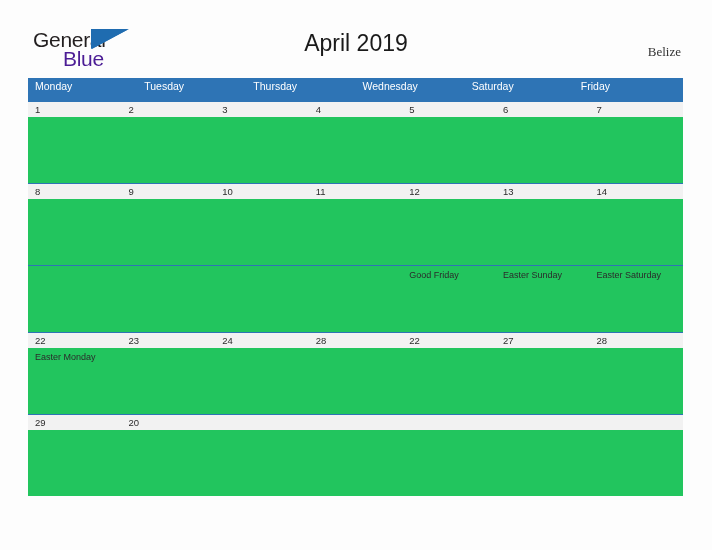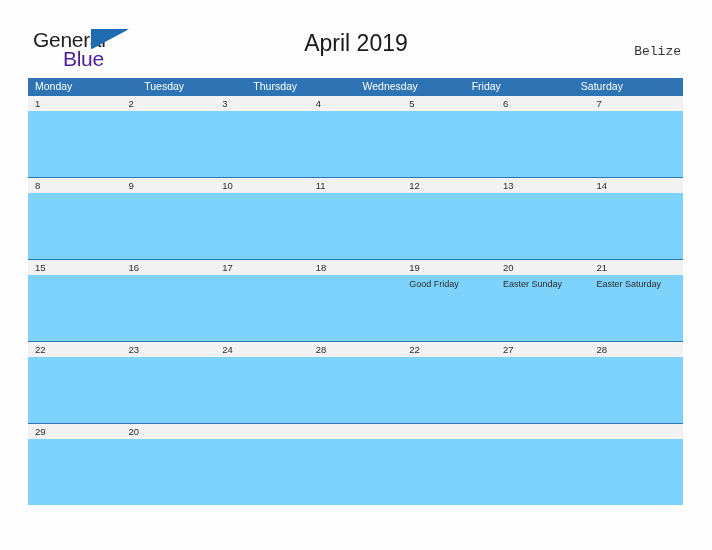--- a/index.html
+++ b/index.html
@@ -70,35 +70,35 @@
     color: #1a1a1a;
     font-family: "Liberation Sans", sans-serif;
   }
 
   .country {
     position: absolute;
     right: 31px;
     top: 44px;
     font-size: 13px;
     color: #333333;
-    font-family: Liberation Mono, monospace;
+    font-family: Liberation Serif, serif;
   }
 
   
   .calendar {
     position: absolute;
     left: 28px;
     top: 78px;
     width: 655px;
   }
 
   .dow-row {
     display: flex;
     background: #2e74b5;
-    height: 17px;
+    height: 23px;
   }
   .dow-cell {
     flex: 1 1 0;
     color: #ffffff;
     font-size: 10.5px;
     line-height: 17px;
     padding-left: 7px;
     box-sizing: border-box;
     white-space: nowrap;
   }
@@ -121,21 +121,21 @@
     font-size: 9.5px;
     line-height: 15px;
     padding-left: 7px;
     box-sizing: border-box;
     color: #2b2b2b;
   }
 
   .event-band {
     display: flex;
     height: 66px;
-    background: #7dd3fc;
+    background: #22c55e;
   }
   .event-cell {
     flex: 1 1 0;
     padding-left: 7px;
     padding-top: 3px;
     box-sizing: border-box;
     font-size: 9px;
     line-height: 12px;
     color: #2b2b2b;
   }
@@ -161,22 +161,22 @@
     <div class="country">Belize</div>
   </div>
 
   <div class="calendar">
 
     <div class="dow-row">
       <div class="dow-cell">Monday</div>
       <div class="dow-cell">Tuesday</div>
       <div class="dow-cell">Thursday</div>
       <div class="dow-cell">Wednesday</div>
+      <div class="dow-cell">Saturday</div>
       <div class="dow-cell">Friday</div>
-      <div class="dow-cell">Saturday</div>
     </div>
 
     <div class="week-row">
       <div class="date-band">
         <div class="date-num">1</div>
         <div class="date-num">2</div>
         <div class="date-num">3</div>
         <div class="date-num">4</div>
         <div class="date-num">5</div>
         <div class="date-num">6</div>
@@ -208,29 +208,20 @@
         <div class="event-cell"></div>
         <div class="event-cell"></div>
         <div class="event-cell"></div>
         <div class="event-cell"></div>
         <div class="event-cell"></div>
         <div class="event-cell"></div>
       </div>
     </div>
 
     <div class="week-row">
-      <div class="date-band">
-        <div class="date-num">15</div>
-        <div class="date-num">16</div>
-        <div class="date-num">17</div>
-        <div class="date-num">18</div>
-        <div class="date-num">19</div>
-        <div class="date-num">20</div>
-        <div class="date-num">21</div>
-      </div>
       <div class="event-band">
         <div class="event-cell"></div>
         <div class="event-cell"></div>
         <div class="event-cell"></div>
         <div class="event-cell"></div>
         <div class="event-cell">Good Friday</div>
         <div class="event-cell">Easter Sunday</div>
         <div class="event-cell">Easter Saturday</div>
       </div>
     </div>
@@ -239,20 +230,21 @@
       <div class="date-band">
         <div class="date-num">22</div>
         <div class="date-num">23</div>
         <div class="date-num">24</div>
         <div class="date-num">28</div>
         <div class="date-num">22</div>
         <div class="date-num">27</div>
         <div class="date-num">28</div>
       </div>
       <div class="event-band">
+        <div class="event-cell">Easter Monday</div>
         <div class="event-cell"></div>
         <div class="event-cell"></div>
         <div class="event-cell"></div>
         <div class="event-cell"></div>
         <div class="event-cell"></div>
         <div class="event-cell"></div>
       </div>
     </div>
 
     <div class="week-row">

